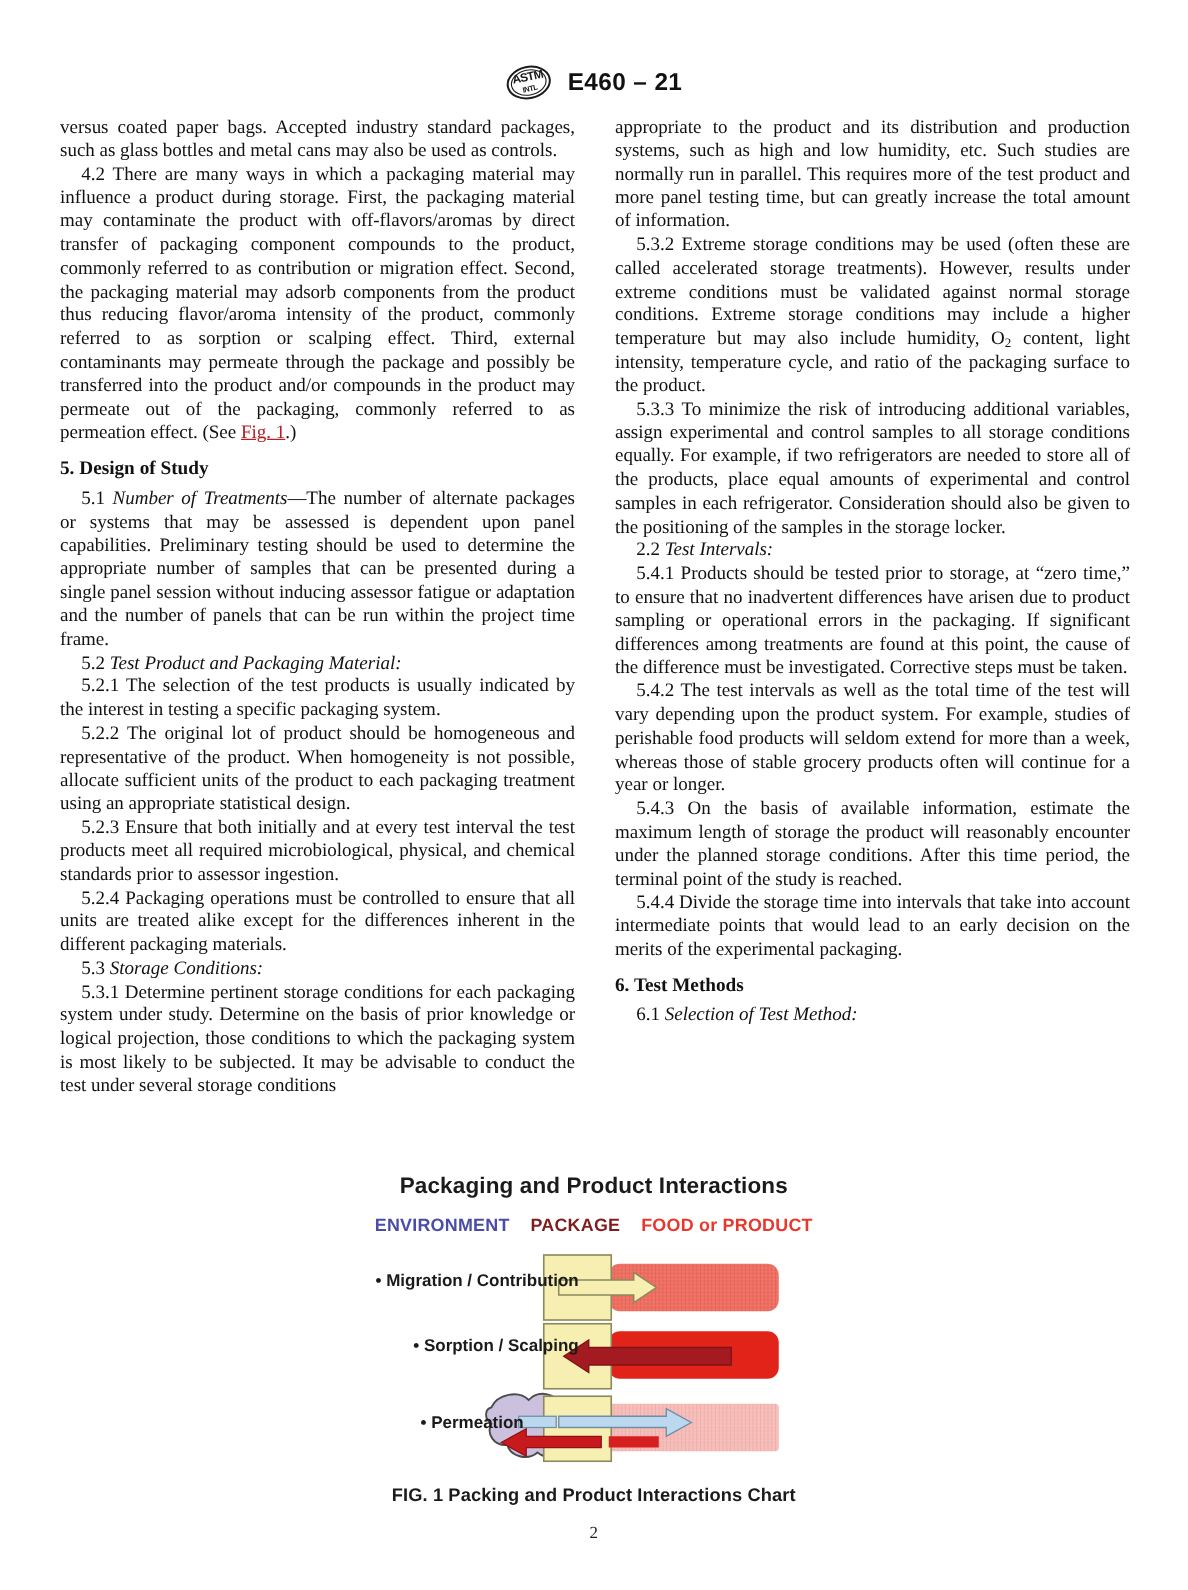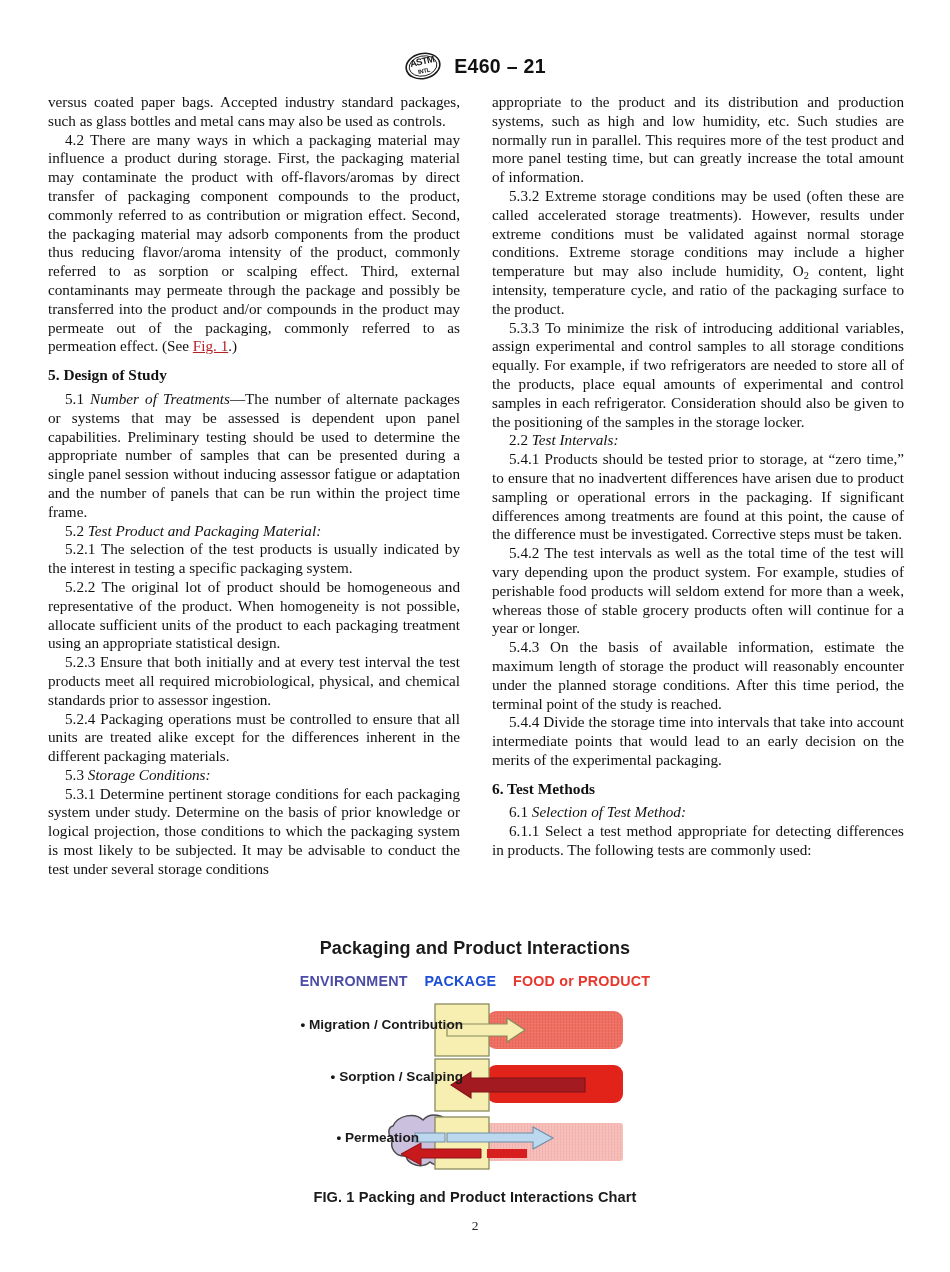--- a/index.html
+++ b/index.html
@@ -100,21 +100,21 @@
   }
   .fig-legend {
     font-family: "Liberation Sans", sans-serif;
     font-weight: bold;
     font-size: 14.3px;
     letter-spacing: 0.2px;
     margin-bottom: 10px;
     white-space: nowrap;
   }
   .lg-env  { color: #4a4ca6; }
-  .lg-pkg  { color: #1d4ed8; }
+  .lg-pkg  { color: #7f1d1d; }
   .lg-food { color: #e8372c; }
 
   .fig-canvas {
     position: relative;
     width: 400px;
     height: 180px;
     margin: 0 auto;
   }
   .fig-canvas svg { display: block; }
 
@@ -201,21 +201,20 @@
 
     <p class="para">5.4.1 Products should be tested prior to storage, at “zero time,” to ensure that no inadvertent differences have arisen due to product sampling or operational errors in the packaging. If significant differences among treatments are found at this point, the cause of the difference must be investigated. Corrective steps must be taken.</p>
     <p class="para">5.4.2 The test intervals as well as the total time of the test will vary depending upon the product system. For example, studies of perishable food products will seldom extend for more than a week, whereas those of stable grocery products often will continue for a year or longer.</p>
     <p class="para">5.4.3 On the basis of available information, estimate the maximum length of storage the product will reasonably encounter under the planned storage conditions. After this time period, the terminal point of the study is reached.</p>
     <p class="para">5.4.4 Divide the storage time into intervals that take into account intermediate points that would lead to an early decision on the merits of the experimental packaging.</p>
 
     <h3 class="section-head">6.  Test Methods</h3>
 
     <p class="para"><span>6.1 </span><span class="it">Selection of Test Method:</span></p>
 
-    <p class="para">6.1.1 Select a test method appropriate for detecting differences in products. The following tests are commonly used:</p>
   </div>
 </div>
 
 <div class="figure-wrap" id="fig1">
 
   <div class="fig-title">Packaging and Product Interactions</div>
 
   <div class="fig-legend">
     <span class="lg-env">ENVIRONMENT</span>
     <span>&nbsp;&nbsp;</span>

